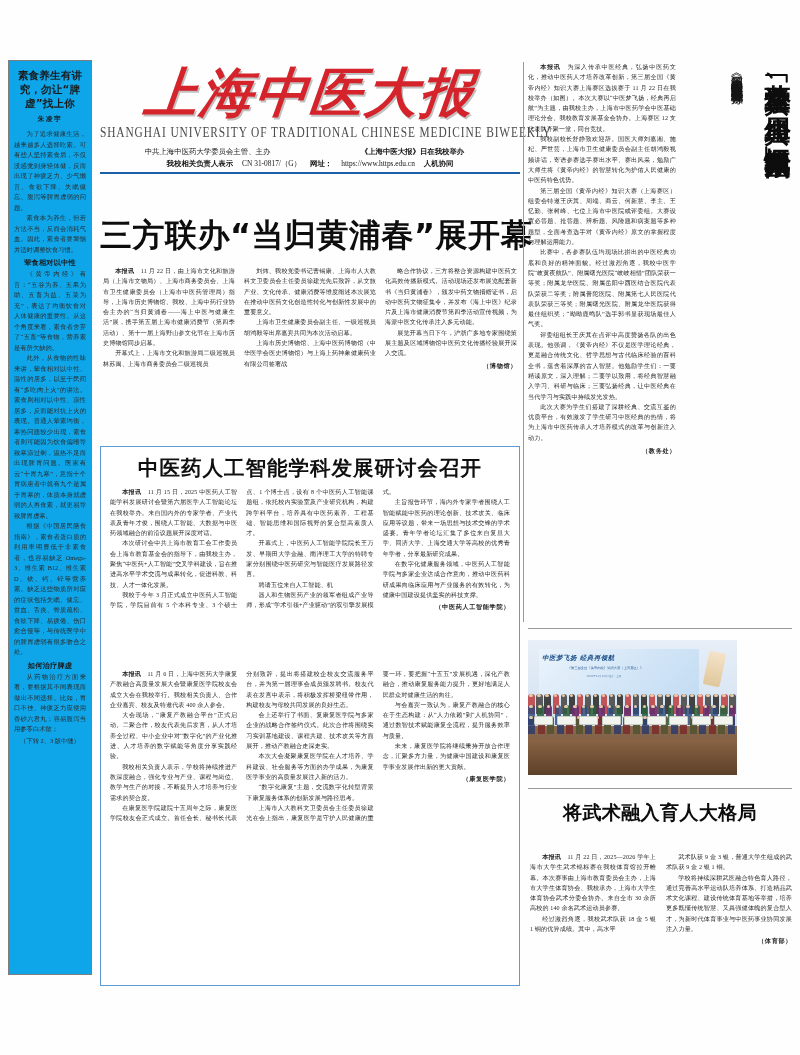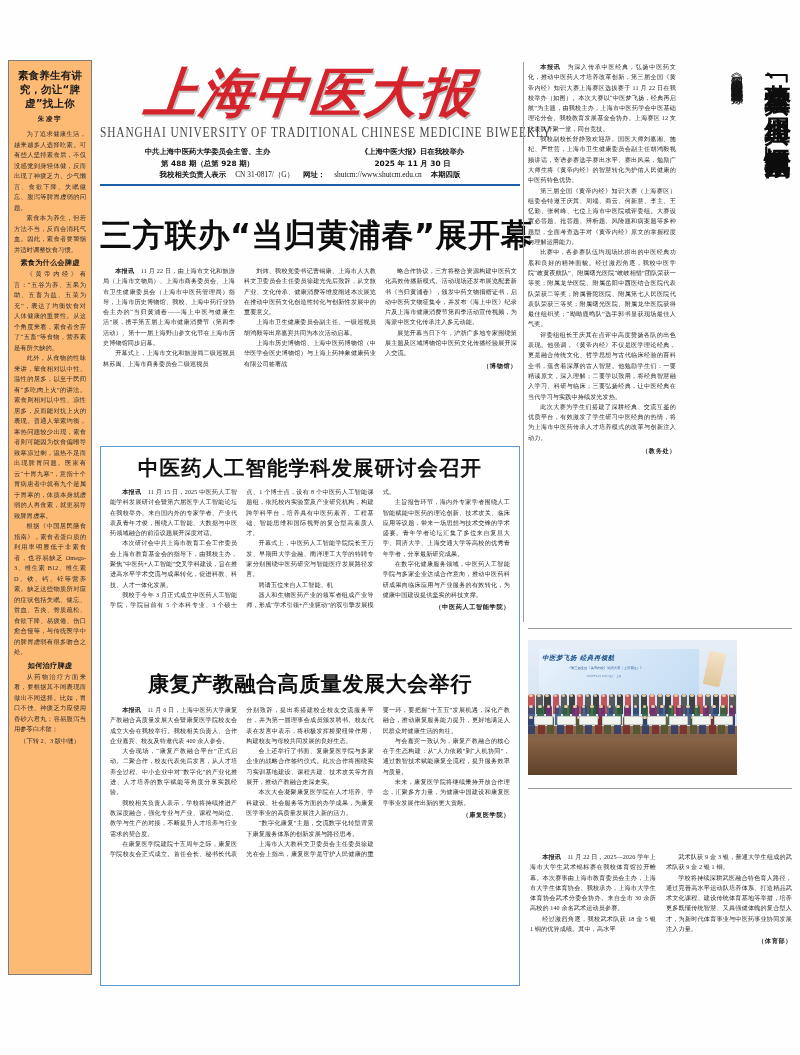--- a/index.html
+++ b/index.html
@@ -39,21 +39,21 @@
   
   .left-col {
     position: absolute;
     left: 8px;
     top: 60px;
     width: 84px;
     height: 915px;
     border: 1px solid #7d7d7d;
     box-sizing: border-box;
     padding: 7px 5px 4px 5px;
-    background: #fdba74;
+    background: #0ea5e9;
   }
   .left-title {
     font-size: 10.5px;
     font-weight: bold;
     line-height: 14px;
     text-align: center;
     margin-bottom: 5px;
     letter-spacing: 0.2px;
   }
   .left-author {
@@ -102,21 +102,21 @@
     white-space: nowrap;
     transform: scaleY(1.25);
   }
   .pubinfo {
     margin-top: 8px;
     font-size: 7.4px;
     line-height: 11.6px;
     color: #141414;
   }
   .pubinfo .row { display: flex; justify-content: center; }
-  .pubinfo .cell-l { width: 205px; font-weight: bold; }
+  .pubinfo .cell-l { width: 205px; font-weight: normal; }
   .pubinfo .cell-r { width: 205px; text-align: center; font-weight: bold; }
   .pubinfo .row3 {
     display: flex;
     justify-content: center;
     align-items: baseline;
     gap: 9px;
     font-weight: bold;
   }
   .pubinfo .thin { font-weight: normal; font-family: "Liberation Serif", serif; }
   .mast-rule {
@@ -384,51 +384,47 @@
 
 <div class="page">
 
   <div class="left-col">
     <div class="left-title cjk">素食养生有讲究，勿让“脾虚”找上你</div>
     <div class="left-author cjk">朱凌宇</div>
     <div class="left-body">
       <span class="indent">为了追求健康生活，越来越多人选择吃素。可有些人坚持素食后，不仅没感觉到身轻体健，反而出现了神疲乏力、少气懒言、食欲下降、失眠健忘、腹泻等脾胃虚弱的问题。</span>
       <span class="indent">素食本为养生，但若方法不当，反而会消耗气血。因此，素食者要警惕并适时调整饮食习惯。</span>
     </div>
-    <div class="left-sub cjk">素食为什么会脾虚</div>
+    <div class="left-sub cjk">荤食相对以中性</div>
     <div class="left-body">
       <span class="indent">《黄帝内经》有言：“五谷为养、五果为助、五畜为益、五菜为充”，表达了均衡饮食对人体健康的重要性。从这个角度来看，素食者舍弃了“五畜”等食物，营养素是有所欠缺的。</span>
       <span class="indent">此外，从食物的性味来讲，荤食相对以中性、温性的居多，以至于民间有“多吃肉上火”的讲法。素食则相对以中性、凉性居多，反而能对抗上火的表现。普通人荤素均衡，寒热问题较少出现，素食者则可能因为饮食偏嗜导致寒凉过剩，温热不足而出现脾胃问题。医家有云“十胃九寒”，意指十个胃病患者中就有九个是属于胃寒的，体质本身就虚弱的人再食素，就更易导致脾胃虚寒。</span>
       <span class="indent">根据《中国居民膳食指南》，素食者蛋白质的利用率明显低于非素食者，也容易缺乏 Omega-3、维生素 B12、维生素 D、铁、钙、锌等营养素。缺乏这些物质所对应的症状包括失眠、健忘、贫血、舌炎、骨质疏松、食欲下降、易疲倦、伤口愈合慢等，与传统医学中的脾胃虚弱有很多吻合之处。</span>
     </div>
     <div class="left-sub cjk">如何治疗脾虚</div>
     <div class="left-body">
       <span class="indent">从药物治疗方面来看，要根据其不同表现而做出不同选择。比如，胃口不佳、神疲乏力应使用香砂六君丸；容易腹泻当用参苓白术散；</span>
       <span class="left-end">（下转 2、3 版中缝）</span>
     </div>
   </div>
 
   <div class="masthead">
     <div class="nameplate cjk">上海中医大报</div>
     <div class="nameplate-en">SHANGHAI UNIVERSITY OF TRADITIONAL CHINESE MEDICINE BIWEEKLY</div>
     <div class="pubinfo">
       <div class="row">
         <div class="cell-l cjk">中共上海中医药大学委员会主管、主办</div>
         <div class="cell-r cjk">《上海中医大报》日在我校举办</div>
       </div>
-      <div class="row">
-        <div class="cell-l cjk">第 488 期（总第 928 期）</div>
-        <div class="cell-r cjk">2025 年 11 月 30 日</div>
-      </div>
       <div class="row3">
         <span class="cjk">我校相关负责人表示</span>
           <span class="thin">CN 31-0817/（G）</span>
         <span class="cjk">网址：</span>
-          <span class="thin">shutcm://www.shutcm.edu.cn</span>
-        <span class="cjk">本期四版</span>
+          <span class="thin">https://www.https.edu.cn</span>
+        <span class="cjk">人机协同</span>
       </div>
     </div>
     <div class="mast-rule"></div>
   </div>
 
   <div class="lead-headline">三方联办“当归黄浦春”展开幕</div>
 
   <div class="lead-article body-text">
     <span class="indent"><span class="lead">本报讯</span>　<span>11 月 22 日，由上海市文化和旅游局（上海市文物局）、上海市商务委员会、上海市卫生健康委员会（上海市中医药管理局）指导，上海市历史博物馆、我校、上海中药行业协会主办的“当归黄浦春——海上中医与健康生活”展，携手第五届上海市健康消费节（第四季活动）、第十一届上海野山参文化节在上海市历史博物馆同步启幕。</span></span>
     <span class="indent">开幕式上，上海市文化和旅游局二级巡视员林苏闽、上海市商务委员会二级巡视员</span>
@@ -447,21 +443,20 @@
       <span class="indent">本次研讨会中共上海市教育工会工作委员会上海市教育基金会的指导下，由我校主办，聚焦“中医药+人工智能”交叉学科建设，旨在推进高水平学术交流与成果转化，促进科教、科技、人才一体化发展。</span>
       <span class="indent">我校于今年 3 月正式成立中医药人工智能学院，学院目前有 5 个本科专业、3 个硕士点、1 个博士点，设有 8 个中医药人工智能课题组，依托校内实验室及产业研究机构，构建跨学科平台，培养具有中医药素养、工程基础、智能思维和国际视野的复合型高素质人才。</span>
       <span class="indent">开幕式上，中医药人工智能学院院长王万发、早期田大学金融、南洋理工大学的特聘专家分别围绕中医药研究与智能医疗发展路径发言。</span>
       <span class="indent">聘请五位来自人工智能、机</span>
       <span class="indent">器人和生物医药产业的领军者组成产业导师，形成“学术引领+产业驱动”的双引擎发展模式。</span>
       <span class="indent">主旨报告环节，海内外专家学者围绕人工智能赋能中医药的理论创新、技术攻关、临床应用等议题，带来一场思想与技术交锋的学术盛宴。青年学者论坛汇集了多位来自复旦大学、同济大学、上海交通大学等高校的优秀青年学者，分享最新研究成果。</span>
       <span class="indent">在数字化健康服务领域，中医药人工智能学院与多家企业达成合作意向，推动中医药科研成果向临床应用与产业服务的有效转化，为健康中国建设提供坚实的科技支撑。</span>
       <div class="byline cjk">（中医药人工智能学院）</div>
     </div>
 
-    <div class="box-headline2">康复产教融合高质量发展大会举行</div>
     <div class="box-cols2 body-text">
       <span class="indent"><span class="lead">本报讯</span>　<span>11 月 6 日，上海中医药大学康复产教融合高质量发展大会暨康复医学院校友会成立大会在我校举行。我校相关负责人、合作企业嘉宾、校友及特邀代表 400 余人参会。</span></span>
       <span class="indent">大会现场，“康复产教融合平台”正式启动。二聚合作，校友代表先后发言，从人才培养全过程、中小企业中对“数字化”的产业化推进、人才培养的数字赋能等角度分享实践经验。</span>
       <span class="indent">我校相关负责人表示，学校将持续推进产教深度融合，强化专业与产业、课程与岗位、教学与生产的对接，不断提升人才培养与行业需求的契合度。</span>
       <span class="indent">在康复医学院建院十五周年之际，康复医学院校友会正式成立。首任会长、秘书长代表分别致辞，提出将搭建校企校友交流服务平台，并为第一届理事会成员颁发聘书。校友代表在发言中表示，将积极发挥桥梁纽带作用，构建校友与母校共同发展的良好生态。</span>
       <span class="indent">会上还举行了书面、复康复医学院与多家企业的战略合作签约仪式。此次合作将围绕实习实训基地建设、课程共建、技术攻关等方面展开，推动产教融合走深走实。</span>
       <span class="indent">本次大会凝聚康复医学院在人才培养、学科建设、社会服务等方面的办学成果，为康复医学事业的高质量发展注入新的活力。</span>
       <span class="indent">“数字化康复”主题，交流数字化转型背景下康复服务体系的创新发展与路径思考。</span>
       <span class="indent">上海市人大教科文卫委员会主任委员徐建光在会上指出，康复医学是守护人民健康的重要一环，要把握“十五五”发展机遇，深化产教融合，推动康复服务能力提升，更好地满足人民群众对健康生活的向往。</span>
       <span class="indent">与会嘉宾一致认为，康复产教融合的核心在于生态构建：从“人力依赖”到“人机协同”，通过数智技术赋能康复全流程，提升服务效率与质量。</span>
@@ -645,20 +640,21 @@
         <div class="bn" style="left: 96px;"></div>
         <div class="bn" style="left: 118.5px;"></div>
         <div class="bn" style="left: 141px;"></div>
         <div class="bn" style="left: 163.5px;"></div>
         <div class="bn" style="left: 186px;"></div>
       </div>
     <div class="stage-edge"></div>
     <div class="stage"></div>
   </div>
 
+  <div class="br-headline">将武术融入育人大格局</div>
   <div class="br-body body-text">
     <span class="indent"><span class="lead">本报讯</span>　<span>11 月 22 日，2025—2026 学年上海市大学生武术锦标赛在我校体育馆拉开帷幕。本次赛事由上海市教育委员会主办，上海市大学生体育协会、我校承办，上海市大学生体育协会武术分委会协办。来自全市 30 余所高校的 140 余名武术运动员参赛。</span></span>
     <span class="indent">经过激烈角逐，我校武术队获 18 金 5 银 1 铜的优异成绩。其中，高水平</span>
     <span class="indent">武术队获 9 金 3 银，普通大学生组成的武术队获 9 金 2 银 1 铜。</span>
     <span class="indent">学校将持续深耕武医融合特色育人路径，通过完善高水平运动队培养体系、打造精品武术文化课程、建设传统体育基地等举措，培养更多既懂传统智慧、又具强健体魄的复合型人才，为新时代体育事业与中医药事业协同发展注入力量。</span>
     <div class="byline cjk">（体育部）</div>
   </div>
 
   <div class="vrule" style="left:523px; top:62px; height:560px;"></div>
   <div class="hrule" style="left:528px; top:628px; width:264px;"></div>

